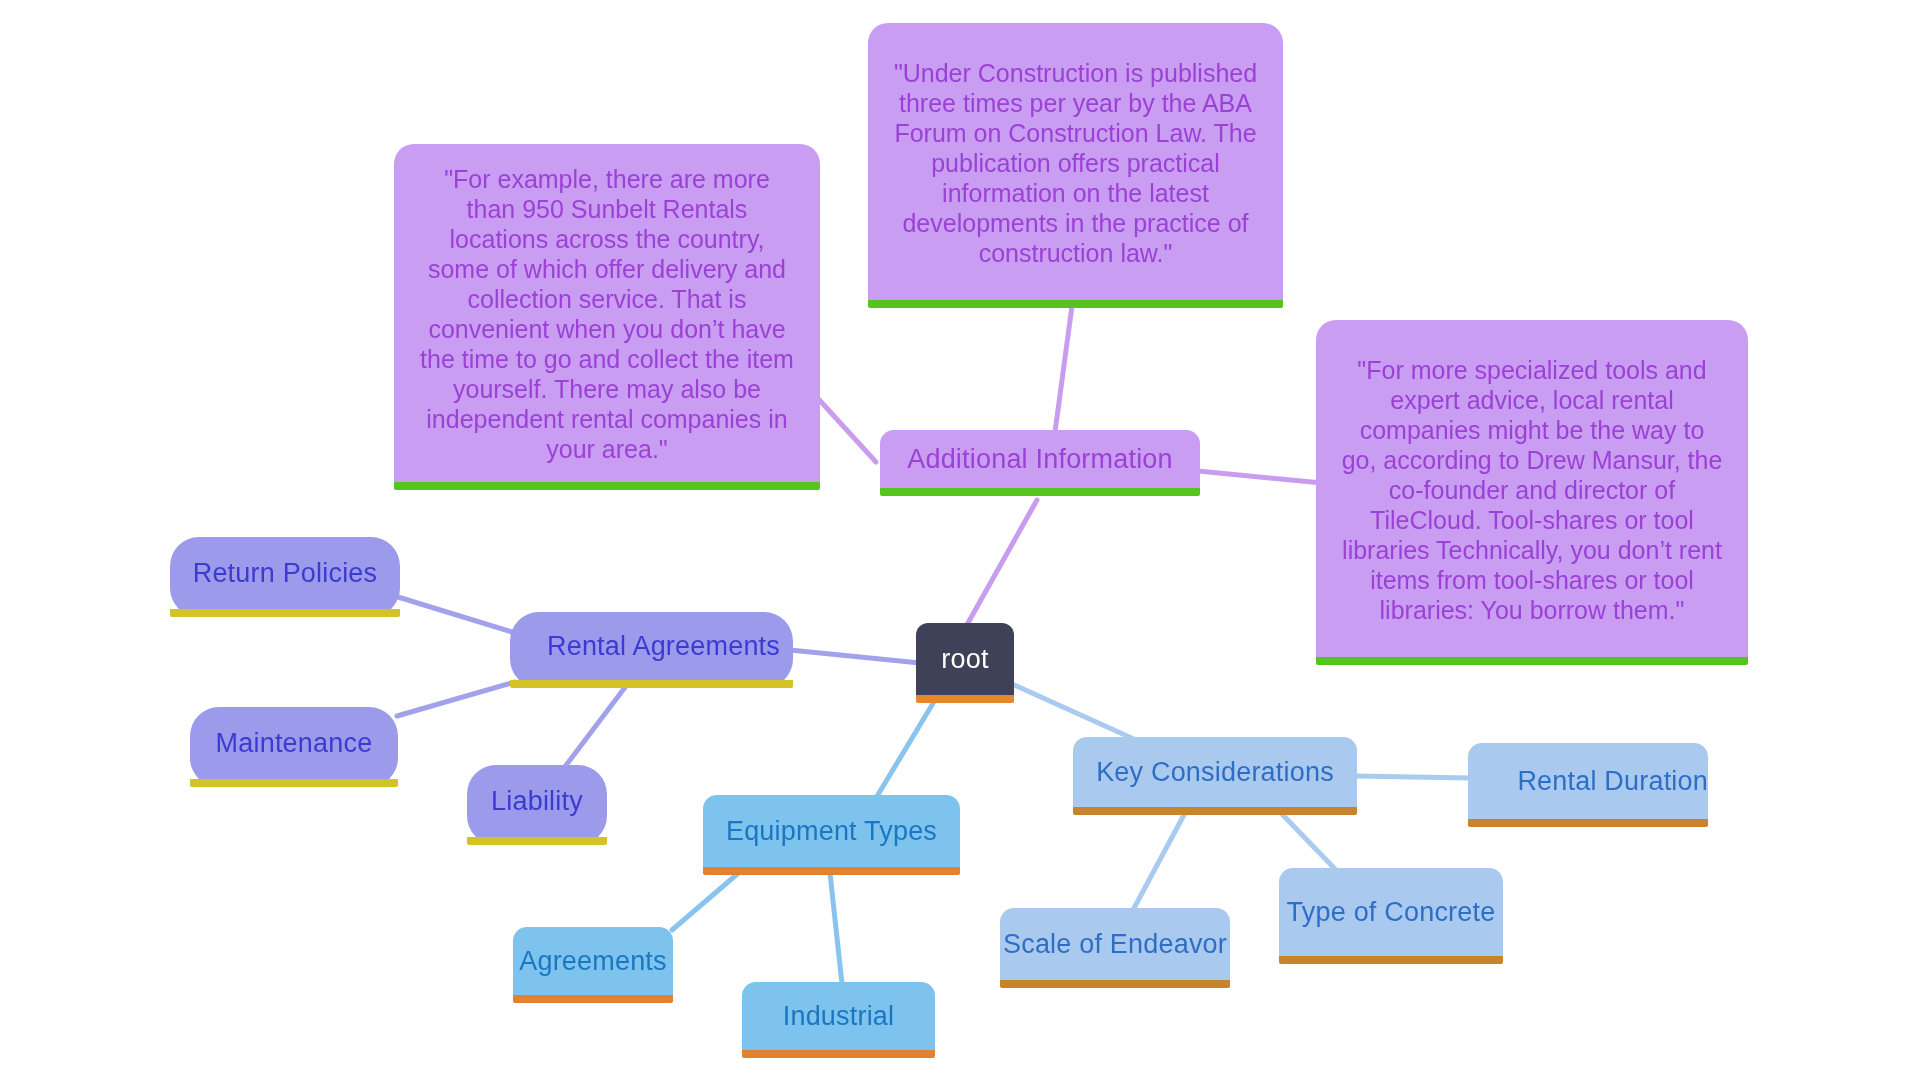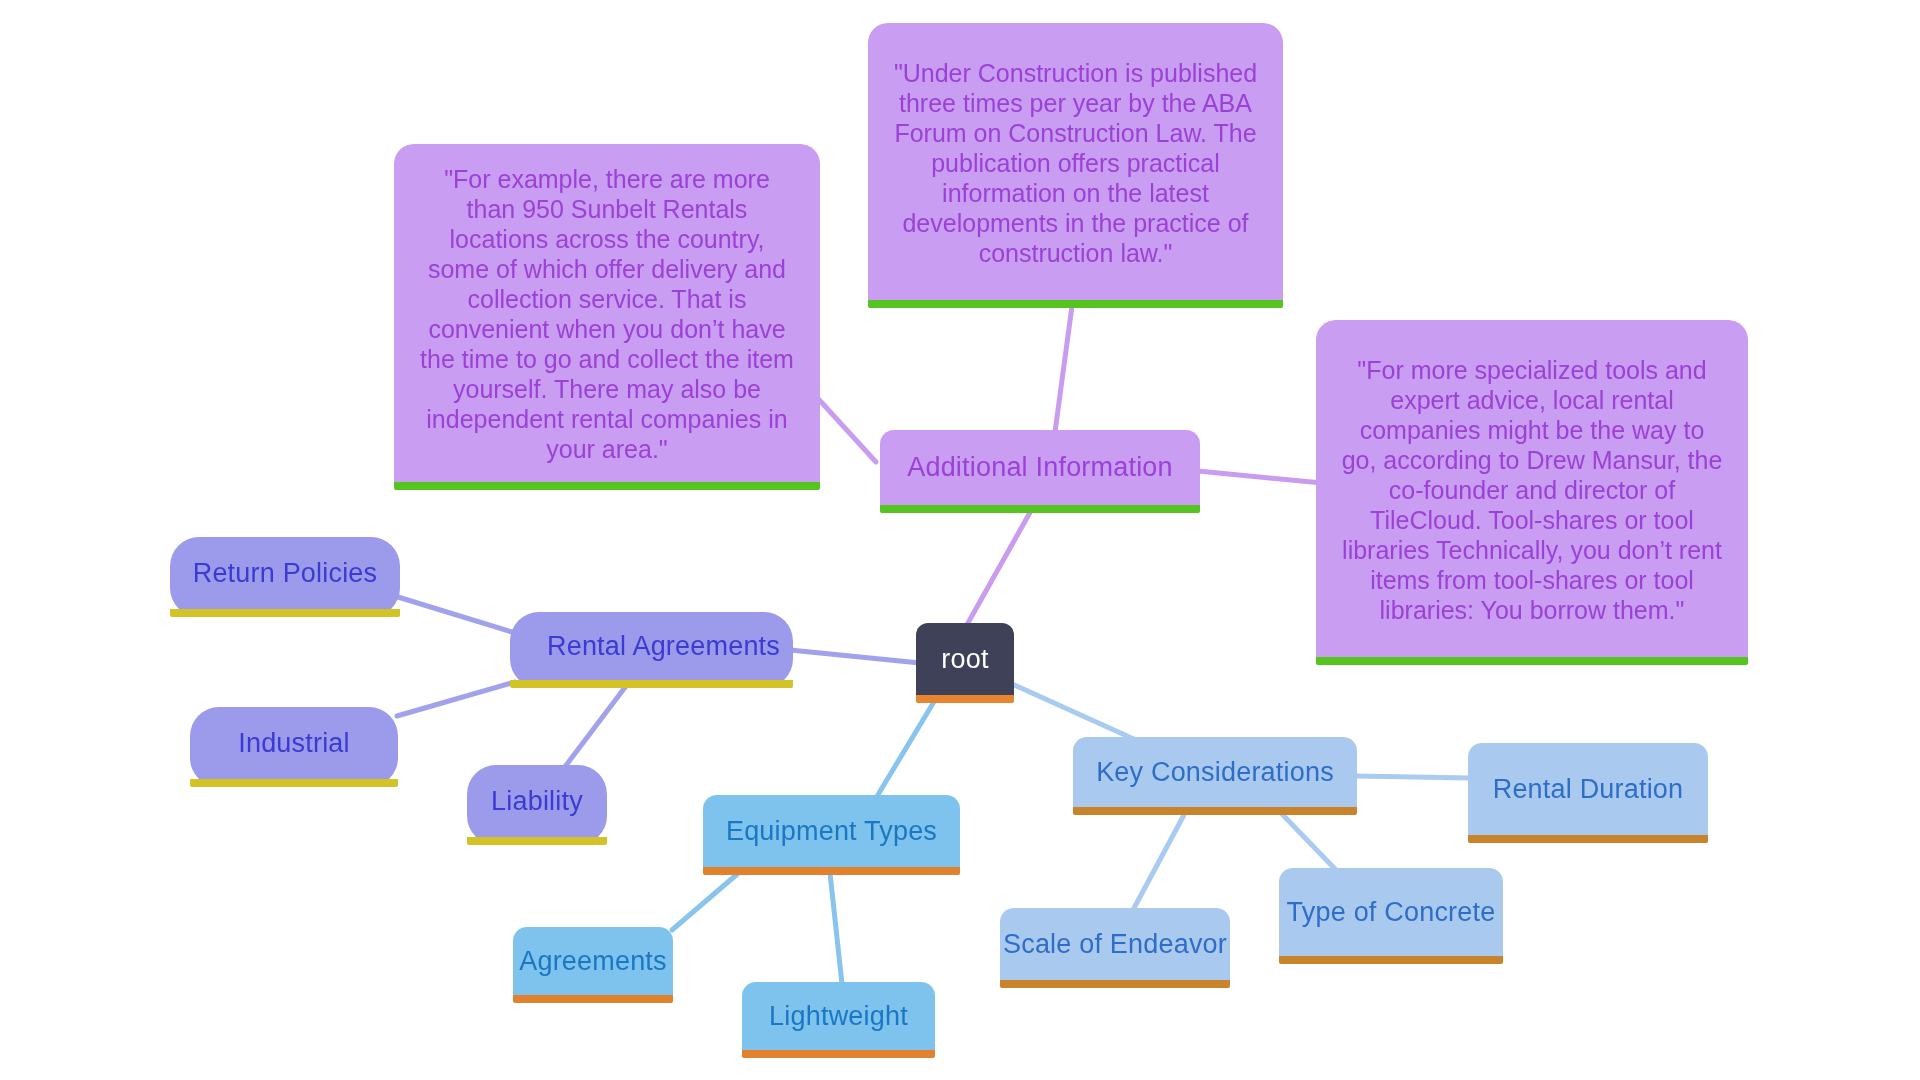--- a/index.html
+++ b/index.html
@@ -29,30 +29,30 @@
 
   .node-root { left: 916px; top: 623px; width: 98px; height: 80px;
     background: #3f4159; color: #ffffff; border-radius: 12px 12px 4px 4px; font-size: 26px; }
   .node-root .bar { background: #e8862f; }
 
   .quote { font-size: 25px; line-height: 30px; border-radius: 20px 20px 4px 4px; padding: 16px 24px 22px 24px; }
   .note-top   { left: 868px;  top: 23px;  width: 415px; height: 285px; }
   .note-left  { left: 394px;  top: 144px; width: 426px; height: 346px; }
   .note-right { left: 1316px; top: 320px; width: 432px; height: 345px; }
 
-  .node-ai  { left: 880px;  top: 430px; width: 320px; height: 83px; }
+  .node-ai  { left: 880px;  top: 430px; width: 320px; height: 66px; }
   .node-ra  { left: 510px;  top: 612px; width: 283px; height: 76px; padding-left: 24px; }
   .node-rp  { left: 170px;  top: 537px; width: 230px; height: 80px; }
   .node-mt  { left: 190px;  top: 707px; width: 208px; height: 80px; }
   .node-li  { left: 467px;  top: 765px; width: 140px; height: 80px; }
   .node-et  { left: 703px;  top: 795px; width: 257px; height: 80px; }
   .node-ind { left: 513px;  top: 927px; width: 160px; height: 76px; }
   .node-lw  { left: 742px;  top: 982px; width: 193px; height: 76px; }
   .node-kc  { left: 1073px; top: 737px; width: 284px; height: 78px; }
-  .node-rd  { left: 1468px; top: 743px; width: 240px; height: 100px; }
+  .node-rd  { left: 1468px; top: 743px; width: 240px; height: 84px; justify-content: flex-end; }
   .node-soe { left: 1000px; top: 908px; width: 230px; height: 80px; }
   .node-toc { left: 1279px; top: 868px; width: 224px; height: 96px; }
 </style>
 </head>
 <body>
 
 <div class="canvas">
 
   <svg class="edges" width="1920" height="1080">
     <line class="edge-purple" x1="950" y1="655" x2="1037" y2="500"></line>
@@ -104,41 +104,41 @@
     <span class="label">Rental Agreements</span>
     <span class="bar"></span>
   </div>
 
   <div class="node grp-peri node-rp">
     <span class="label">Return Policies</span>
     <span class="bar"></span>
   </div>
 
   <div class="node grp-peri node-mt">
-    <span class="label">Industrial</span>
+    <span class="label">Maintenance</span>
     <span class="bar"></span>
   </div>
 
   <div class="node grp-peri node-li">
     <span class="label">Liability</span>
     <span class="bar"></span>
   </div>
 
   <div class="node grp-etblue node-et">
     <span class="label">Equipment Types</span>
     <span class="bar"></span>
   </div>
 
   <div class="node grp-etblue node-ind">
     <span class="label">Agreements</span>
     <span class="bar"></span>
   </div>
 
   <div class="node grp-etblue node-lw">
-    <span class="label">Lightweight</span>
+    <span class="label">Industrial</span>
     <span class="bar"></span>
   </div>
 
   <div class="node grp-kcblue node-kc">
     <span class="label">Key Considerations</span>
     <span class="bar"></span>
   </div>
 
   <div class="node grp-kcblue node-rd">
     <span class="label">Rental Duration</span>

